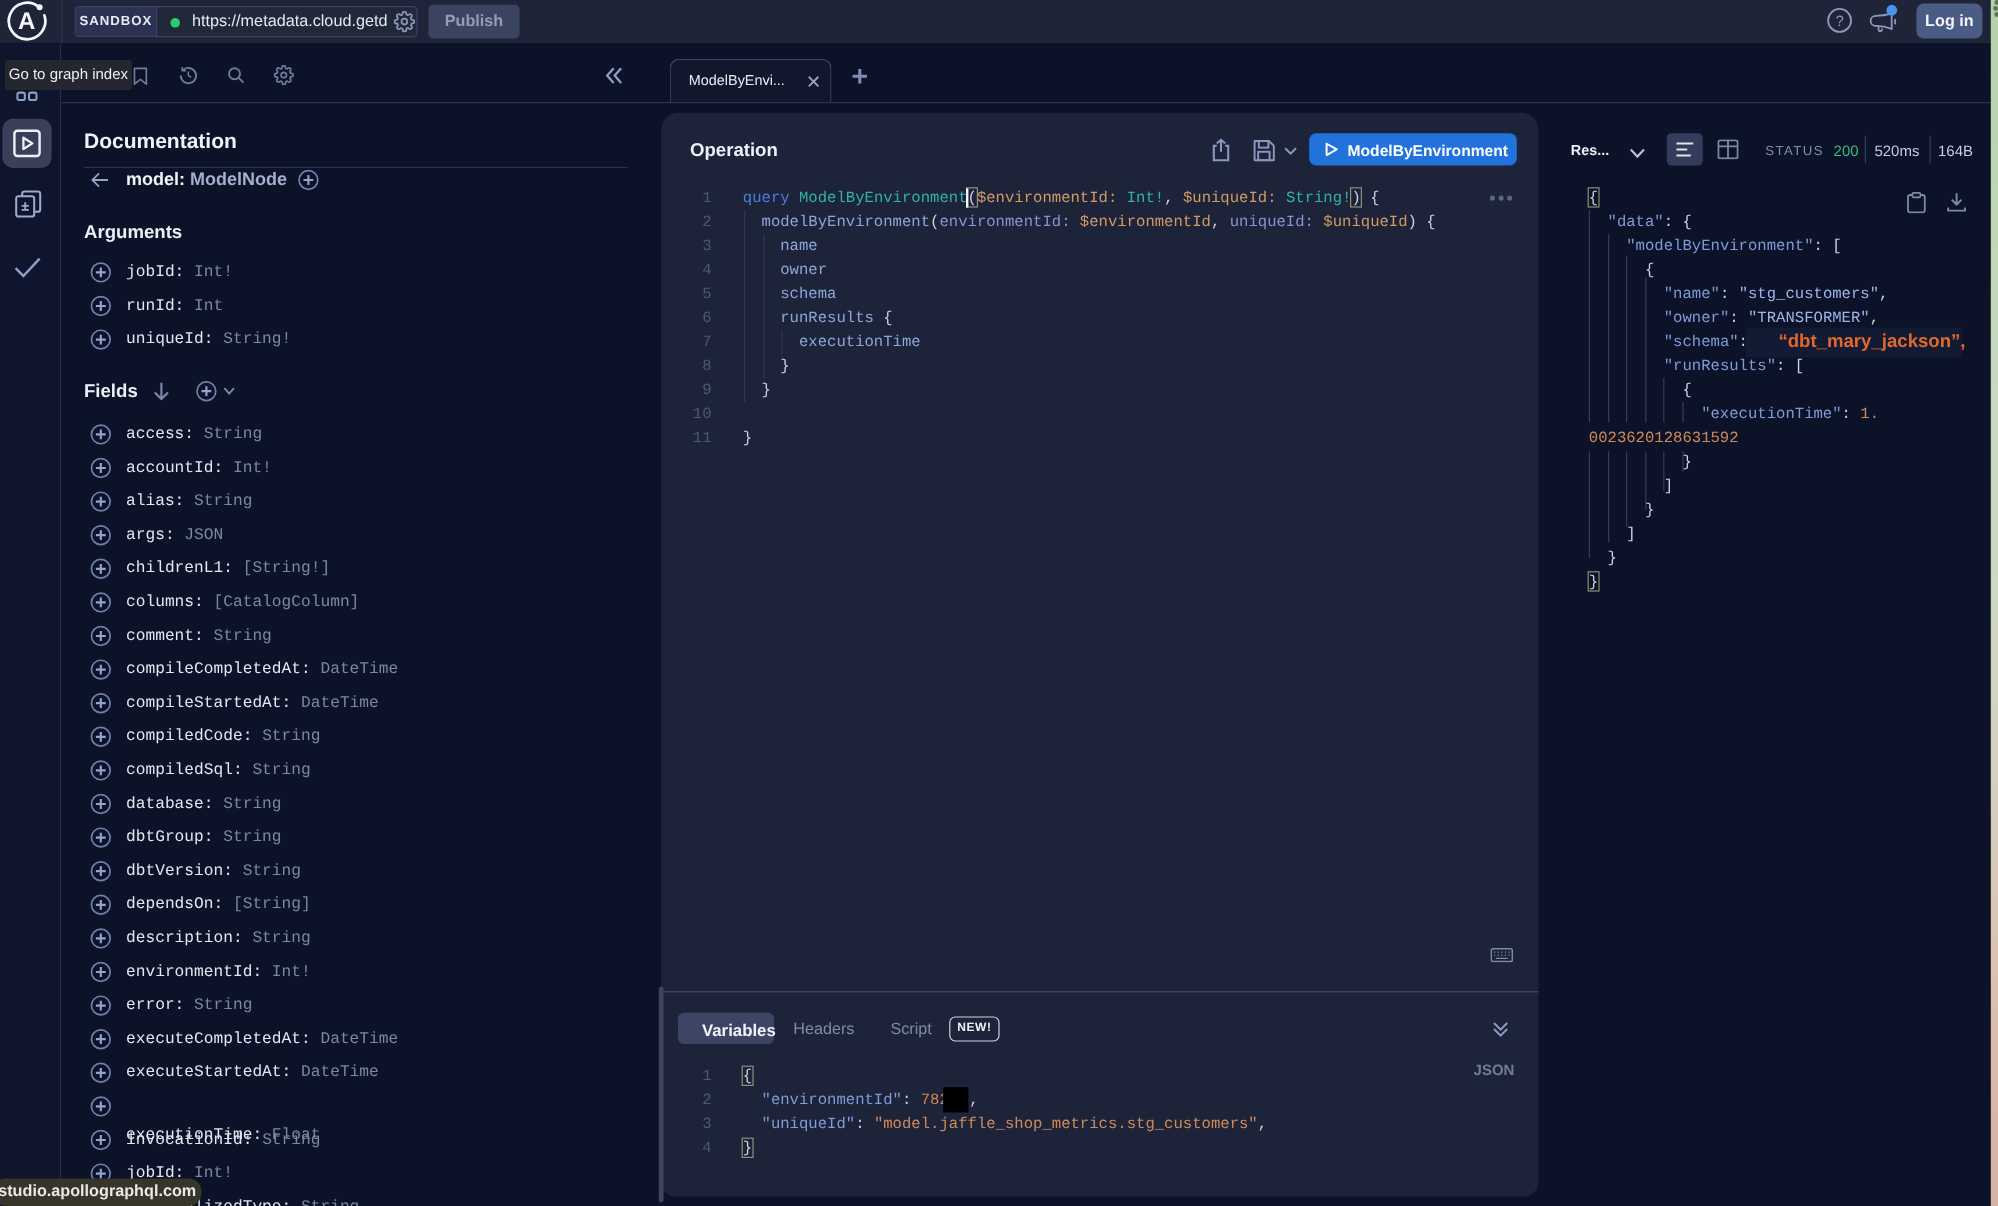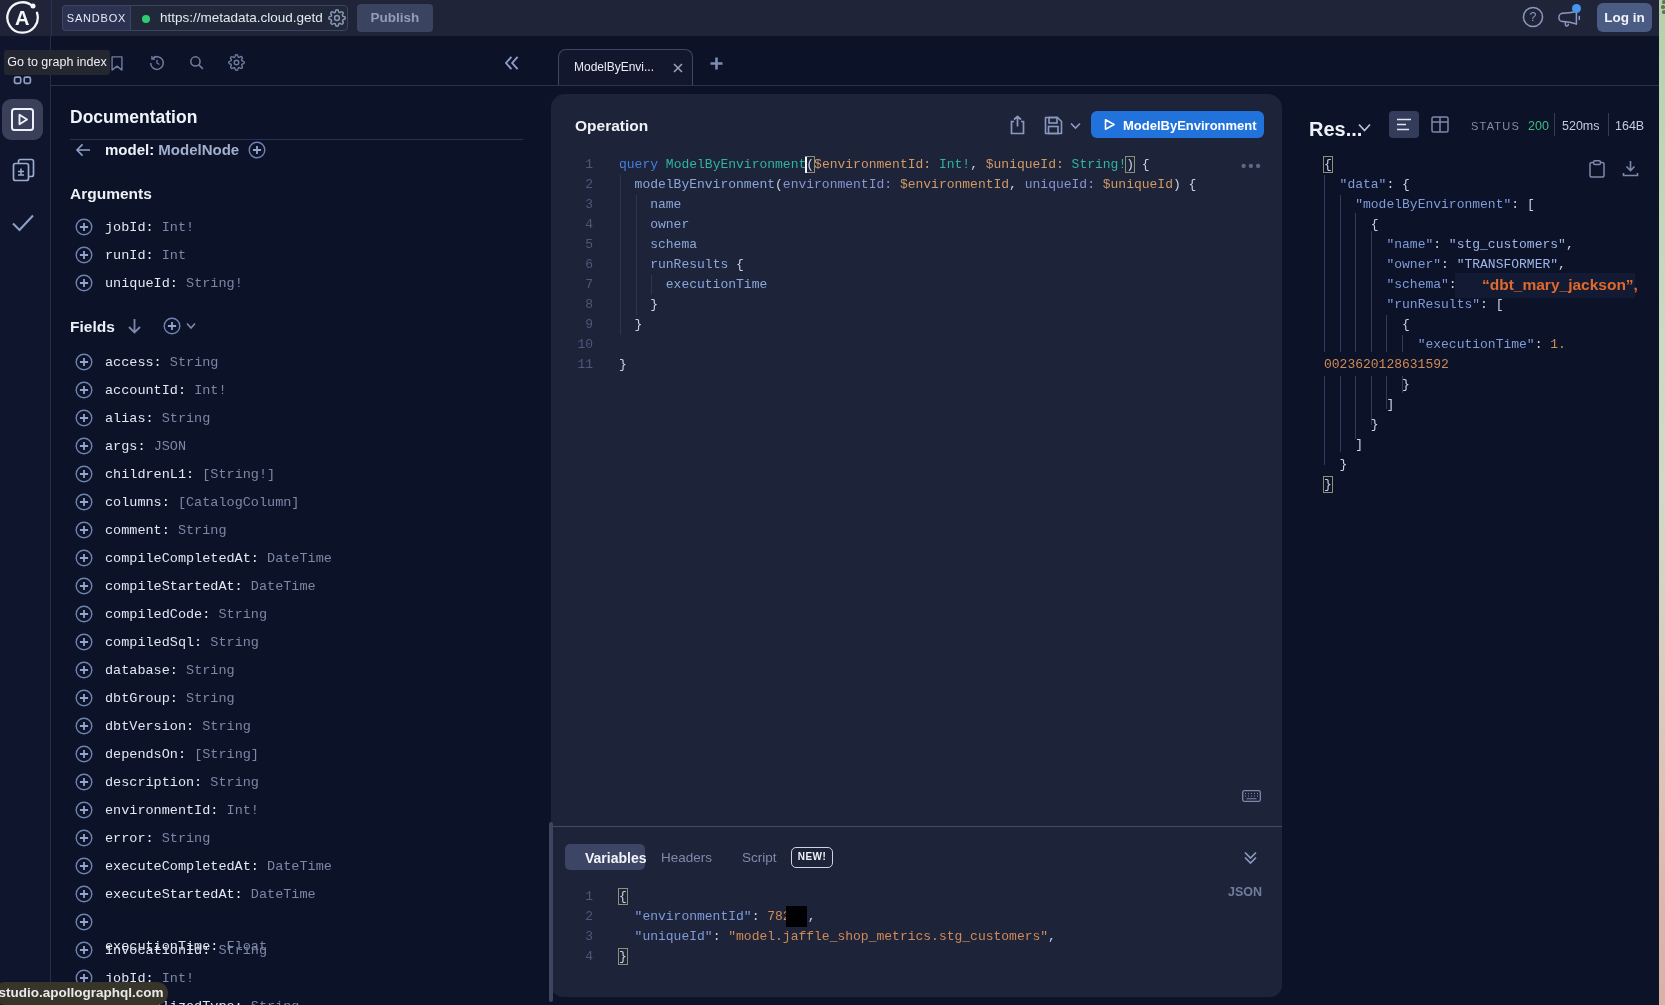--- a/index.html
+++ b/index.html
@@ -33,21 +33,21 @@
 
 <div class="abs" style="left:0;top:0;width:1665px;height:36px;background:#1f2439;"></div>
 <div class="abs" style="left:51px;top:0;width:1px;height:36px;background:#2c3350;"></div>
 
 <svg class="abs" style="left:5px;top:0px" width="35" height="35" viewBox="0 0 35 35" fill="none">
   <path d="M 32.0 12.8 A 15.2 15.2 0 1 1 27.7 6.2" stroke="#f4f6fa" stroke-width="2.3" stroke-linecap="round"></path>
   <circle cx="28.0" cy="6.0" r="2.5" fill="#f4f6fa"></circle>
   <text x="17.3" y="24.5" text-anchor="middle" font-family="Liberation Sans" font-weight="bold" font-size="20" fill="#f4f6fa">A</text>
 </svg>
 
-<div class="abs" style="left:62px;top:5px;width:68px;height:26px;background:#2b3252;border:1px solid #3c4465;border-right:none;border-radius:4px 0 0 4px;color:#e8ebf4;font-size:11px;font-weight:normal;letter-spacing:0.8px;line-height:24px;text-align:center;">SANDBOX</div>
+<div class="abs" style="left:62px;top:5px;width:68px;height:26px;background:#2b3252;border:1px solid #3c4465;border-right:none;border-radius:4px 0 0 4px;color:#e8ebf4;font-size:11px;font-weight:bold;letter-spacing:0.8px;line-height:24px;text-align:center;">SANDBOX</div>
 
 <div class="abs" style="left:130px;top:5px;width:218px;height:26px;background:#212839;border:1px solid #3c4465;border-radius:0 4px 4px 0;"></div>
 <div class="abs" style="left:142px;top:14.5px;width:8px;height:8px;border-radius:50%;background:#2ecc71;"></div>
 <div class="abs" style="left:160px;top:9px;width:166px;overflow:hidden;color:#e3e8f2;font-size:13.5px;line-height:18px;white-space:nowrap;">https://metadata.cloud.getd</div>
 <svg class="abs" style="left:328px;top:9px" width="18" height="18" viewBox="0 0 24 24" fill="none" stroke="#8a96b5" stroke-width="2">
     <circle cx="12" cy="12" r="3.2"></circle>
     <path d="M19.4 15a1.6 1.6 0 0 0 .33 1.8l.06.06a2 2 0 1 1-2.83 2.83l-.06-.06a1.6 1.6 0 0 0-1.8-.33 1.6 1.6 0 0 0-1 1.51V21a2 2 0 1 1-4 0v-.09A1.6 1.6 0 0 0 9 19.4a1.6 1.6 0 0 0-1.8.33l-.06.06a2 2 0 1 1-2.83-2.83l.06-.06a1.6 1.6 0 0 0 .33-1.8 1.6 1.6 0 0 0-1.51-1H3a2 2 0 1 1 0-4h.09A1.6 1.6 0 0 0 4.6 9a1.6 1.6 0 0 0-.33-1.8l-.06-.06a2 2 0 1 1 2.83-2.83l.06.06a1.6 1.6 0 0 0 1.8.33H9a1.6 1.6 0 0 0 1-1.51V3a2 2 0 1 1 4 0v.09a1.6 1.6 0 0 0 1 1.51 1.6 1.6 0 0 0 1.8-.33l.06-.06a2 2 0 1 1 2.83 2.83l-.06.06a1.6 1.6 0 0 0-.33 1.8V9a1.6 1.6 0 0 0 1.51 1H21a2 2 0 1 1 0 4h-.09a1.6 1.6 0 0 0-1.51 1z"></path>
   </svg>
 
 <div class="abs" style="left:357px;top:4px;width:76px;height:28px;background:#3a4360;border-radius:4px;color:#939db8;font-size:13.5px;font-weight:bold;line-height:28px;text-align:center;">Publish</div>
@@ -361,21 +361,21 @@
   <div class="ln" style="top:20px">2</div>
   <div class="ln" style="top:40px">3</div>
   <div class="ln" style="top:60px">4</div>
   <div class="codeline mono" style="left:64px;top:0"><span class="pun brk">{</span></div>
   <div class="codeline mono" style="left:64px;top:20px">  <span class="key">"environmentId"</span><span class="pun">:</span> <span class="num">782</span><span style="display:inline-block;width:17px"></span><span class="pun">,</span></div>
   <div class="abs" style="left:231px;top:19px;width:21px;height:21px;background:#010103;"></div>
   <div class="codeline mono" style="left:64px;top:40px">  <span class="key">"uniqueId"</span><span class="pun">:</span> <span class="num">"model.jaffle_shop_metrics.stg_customers"</span><span class="pun">,</span></div>
   <div class="codeline mono" style="left:64px;top:60px"><span class="pun brk">}</span></div>
 </div>
 
-<div class="abs bold" style="left:1309px;top:118px;color:#eef1f7;font-size:20px;">Res...</div>
+<div class="abs bold" style="left:1309px;top:118px;color:#eef1f7;font-size:12px;">Res...</div>
 <svg class="abs" style="left:1358px;top:123px" width="13" height="9" viewBox="0 0 13 9" fill="none" stroke="#b7c0d6" stroke-width="1.8">
     <path d="M1 1.5 6.5 7.5 12 1.5"></path>
   </svg>
 
 <div class="abs" style="left:1389px;top:111px;width:30px;height:27px;background:#343c5b;border-radius:4px;"></div>
 <svg class="abs" style="left:1396px;top:118px" width="16" height="13" viewBox="0 0 16 13" fill="none" stroke="#dfe4ee" stroke-width="1.7">
     <path d="M1 1.5h14M1 6.5h9M1 11.5h12"></path>
   </svg>
 <svg class="abs" style="left:1431px;top:116px" width="18" height="17" viewBox="0 0 18 17" fill="none" stroke="#7d89ab" stroke-width="1.5">
     <rect x="1" y="1" width="16" height="15" rx="1.5"></rect>

